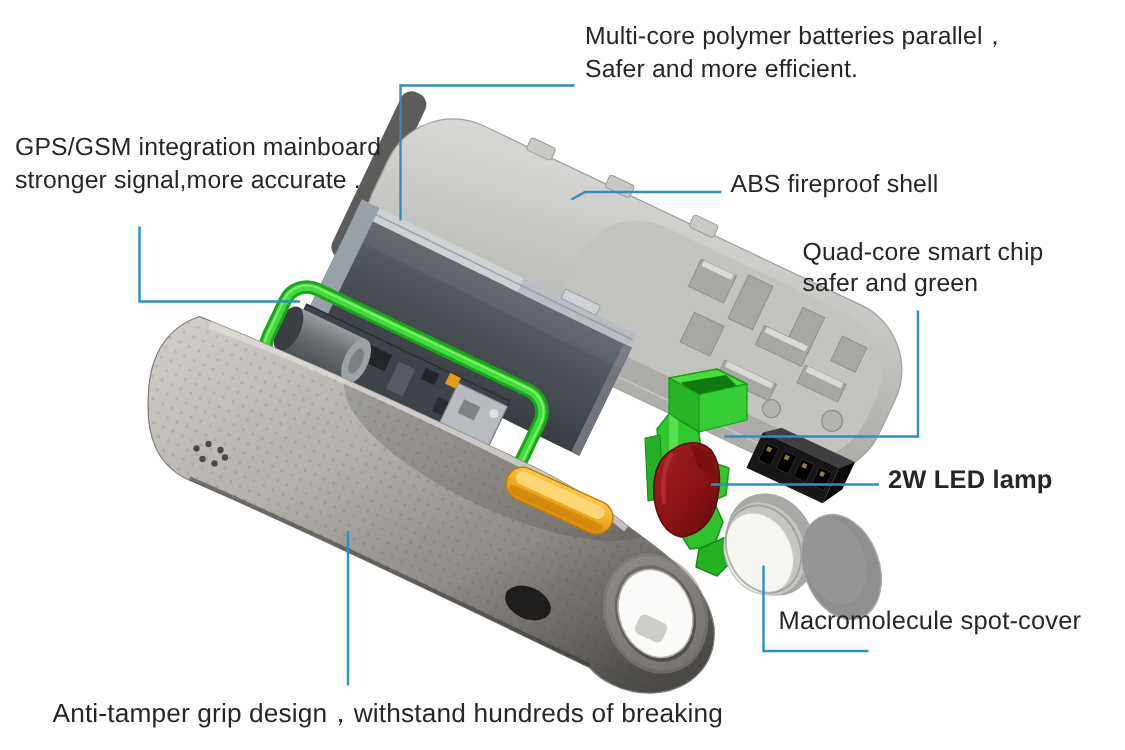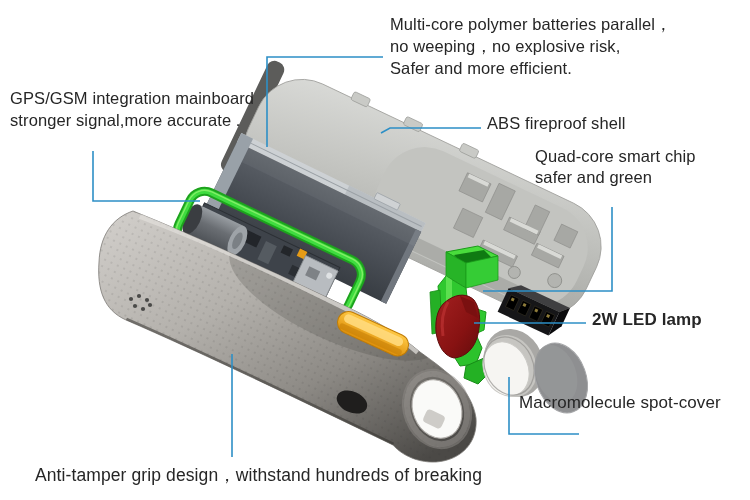--- a/index.html
+++ b/index.html
@@ -9,23 +9,23 @@
   html,body{margin:0;padding:0;background:var(--background);}
   #stage{position:relative;width:750px;height:500px;background:var(--background);
          overflow:hidden;font-family:"Liberation Sans",sans-serif;}
   #stage svg{position:absolute;left:0;top:0;}
   .label{position:absolute;color:var(--text);font-size:16.5px;line-height:22px;
          white-space:nowrap;letter-spacing:.1px;}
   .label span{display:block;}
   .lbl-batteries{left:390px;top:13px;}
   .lbl-mainboard{left:10px;top:87px;}
   .lbl-shell{left:487px;top:112px;}
-  .lbl-chip{left:535px;top:146px;line-height:21px;}
+  .lbl-chip{left:535px;top:158px;line-height:21px;}
   .lbl-led{left:592px;top:309px;font-size:17px;font-weight:bold;}
-  .lbl-cover{left:519px;top:392px;font-size:17px;}
+  .lbl-cover{left:519px;top:403px;font-size:17px;}
   .lbl-grip{left:35px;top:464px;font-size:17.5px;text-align:center;}
   .leader{stroke:var(--leader-line);stroke-width:1.6;fill:none;stroke-linecap:butt;}
 </style>
 </head>
 <body>
 
 <div id="stage">
 
 <svg width="750" height="500" viewBox="0 0 750 500">
   <defs>
@@ -222,21 +222,20 @@
     <polyline class="leader" points="381,133 390,128 481,128"></polyline>
     <polyline class="leader" points="483,291 612,291 612,207"></polyline>
     <line class="leader" x1="474" y1="323" x2="586" y2="323"></line>
     <polyline class="leader" points="509,377 509,434 579,434"></polyline>
     <line class="leader" x1="232" y1="354" x2="232" y2="457"></line>
   </g>
 </svg>
 
   <div class="label lbl-batteries">
     <span>Multi-core polymer batteries parallel，</span>
-    <span>no weeping，no explosive risk,</span>
     <span>Safer and more efficient.</span>
   </div>
 
   <div class="label lbl-mainboard">
     <span>GPS/GSM integration mainboard</span>
     <span>stronger signal,more accurate .</span>
   </div>
 
   <div class="label lbl-shell">
     <span>ABS fireproof shell</span>

